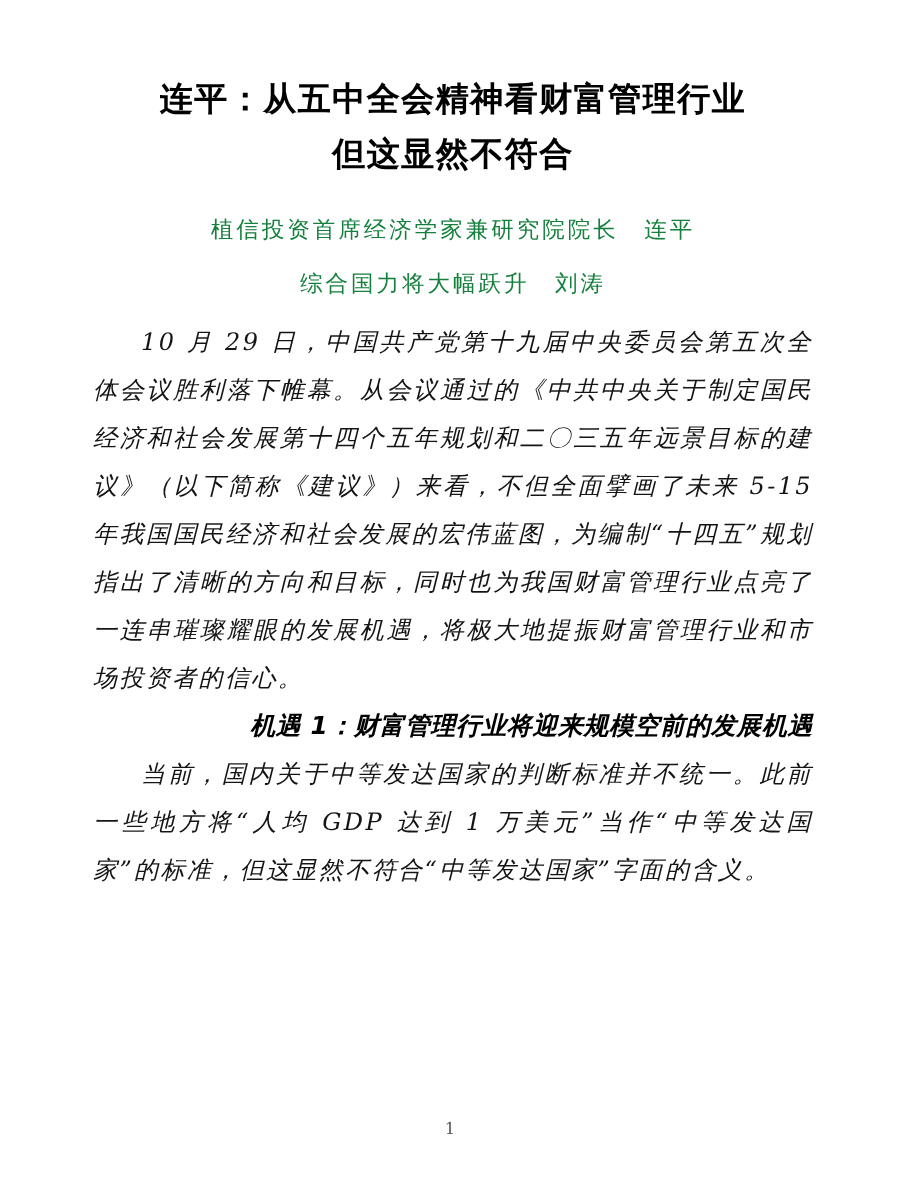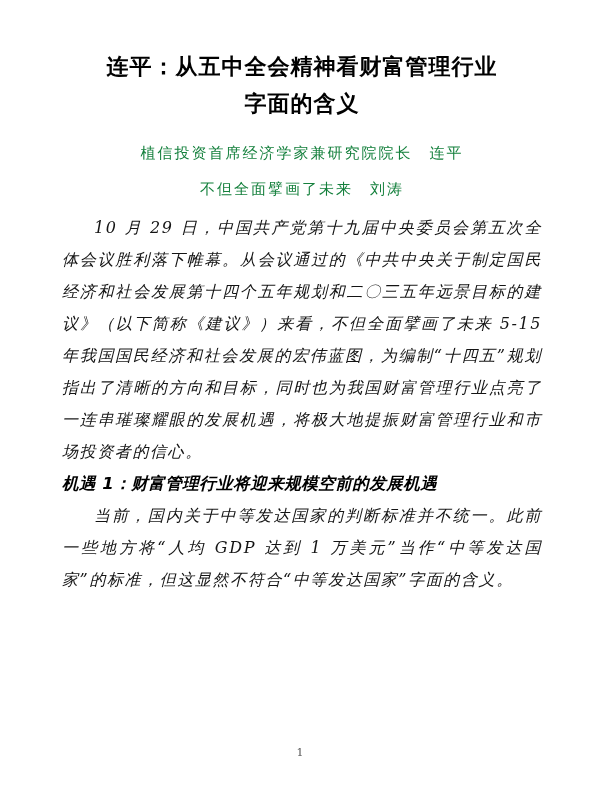--- a/index.html
+++ b/index.html
@@ -45,21 +45,21 @@
   }
   .para {
     text-indent: 2em;
     font-style: italic;
   }
   .section-heading {
     font-family: "DejaVu Sans", "Liberation Sans", sans-serif;
     font-weight: 700;
     font-size: 16.5px;
     line-height: 32px;
-    text-align: left;
+    text-align: right;
     text-indent: 0;
     letter-spacing: 0.5px;
     color: #000000;
   }
   .page-number {
     position: absolute;
     left: 0;
     right: 0;
     top: 746px;
     text-align: center;
@@ -69,25 +69,25 @@
     font-family: "DejaVu Serif", "Liberation Serif", serif;
   }
 </style>
 </head>
 <body>
 
 <div class="page">
 
   <h1 class="doc-title">
     <span>连平：从五中全会精神看财富管理行业</span><br>
-    <span>字面的含义</span>
+    <span>但这显然不符合</span>
   </h1>
 
   <p class="byline byline-1">植信投资首席经济学家兼研究院院长　连平</p>
-  <p class="byline byline-2">不但全面擘画了未来　刘涛</p>
+  <p class="byline byline-2">综合国力将大幅跃升　刘涛</p>
 
   <div class="body-text">
     <p class="para">10 月 29 日，中国共产党第十九届中央委员会第五次全体会议胜利落下帷幕。从会议通过的《中共中央关于制定国民经济和社会发展第十四个五年规划和二〇三五年远景目标的建议》（以下简称《建议》）来看，不但全面擘画了未来 5-15 年我国国民经济和社会发展的宏伟蓝图，为编制“十四五”规划指出了清晰的方向和目标，同时也为我国财富管理行业点亮了一连串璀璨耀眼的发展机遇，将极大地提振财富管理行业和市场投资者的信心。</p>
     <p class="para section-heading">机遇 1：财富管理行业将迎来规模空前的发展机遇</p>
     <p class="para">当前，国内关于中等发达国家的判断标准并不统一。此前一些地方将“人均 GDP 达到 1 万美元”当作“中等发达国家”的标准，但这显然不符合“中等发达国家”字面的含义。</p>
   </div>
 
   <div class="page-number">1</div>
 
 </div>

